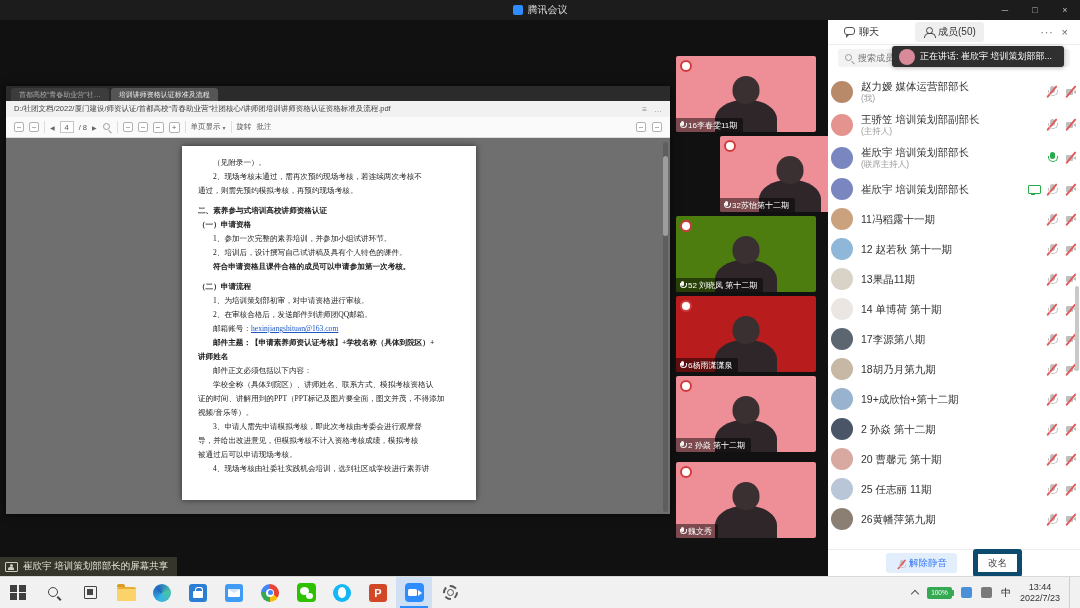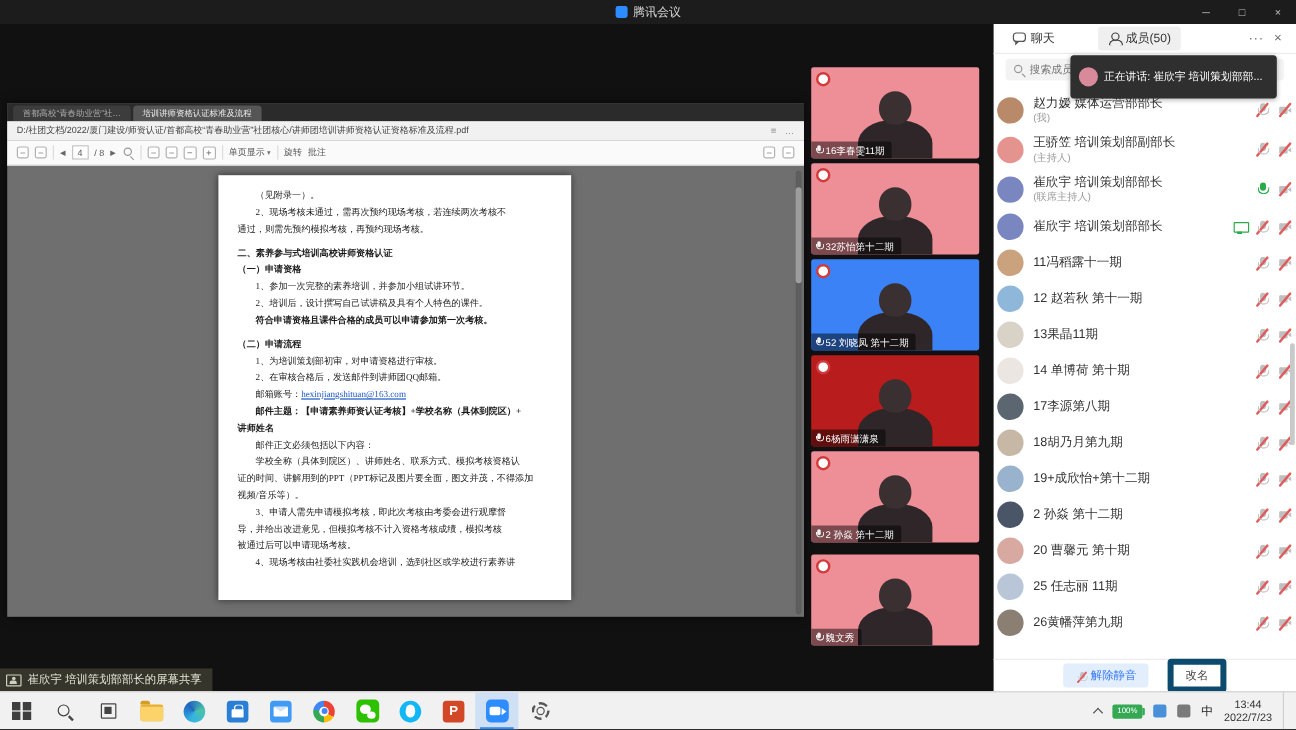--- a/index.html
+++ b/index.html
@@ -75,21 +75,21 @@
 .bub::after{content:"";position:absolute;left:2px;bottom:0;border-top:3px solid #555;border-right:3px solid transparent}
 .per{position:relative;width:11px;height:11px;flex:none}
 .per::before{content:"";position:absolute;left:3px;top:0;width:5px;height:5px;border:1.2px solid #444;border-radius:50%}
 .per::after{content:"";position:absolute;left:.5px;bottom:0;width:10px;height:4px;border:1.2px solid #444;border-bottom:none;border-radius:5px 5px 0 0}
 .p-search{height:26px;padding:4px 10px;flex:none}
 .sbox{height:18px;background:#f3f3f3;border-radius:3px;display:flex;align-items:center;padding:0 6px;gap:4px}
 .sbox input{border:0;background:transparent;font-size:9px;color:#333;outline:none;width:100%}
 .mag{position:relative;width:10px;height:10px;flex:none}
 .mag::before{content:"";position:absolute;left:1px;top:1px;width:5px;height:5px;border:1.2px solid #999;border-radius:50%}
 .mag::after{content:"";position:absolute;left:7.5px;top:7.5px;width:3.5px;height:1.2px;background:#999;transform:rotate(45deg);transform-origin:0 0}
-.toast{position:absolute;left:64px;top:26px;right:16px;height:36px;background:#2f2f2f;border-radius:3px;display:flex;align-items:center;gap:5px;padding:0 7px;z-index:20;box-shadow:0 1px 4px rgba(0,0,0,.3)}
+.toast{position:absolute;left:64px;top:26px;right:16px;height:21px;background:#2f2f2f;border-radius:3px;display:flex;align-items:center;gap:5px;padding:0 7px;z-index:20;box-shadow:0 1px 4px rgba(0,0,0,.3)}
 .toast .tav{width:16px;height:16px;border-radius:50%;flex:none}
 .toast .ttxt{color:#fff;font-size:9px;white-space:nowrap;overflow:hidden;text-overflow:ellipsis}
 .m-list{flex:1;overflow:hidden;position:relative;padding-top:4px}
 .m-row{display:flex;align-items:center;height:30px;padding:0 3px;gap:8px}
 .m-row.tall{height:33px}
 .avatar{width:22px;height:22px;border-radius:50%;flex:none;background:#ccc}
 .m-names{flex:1;display:flex;flex-direction:column;overflow:hidden;line-height:12px}
 .m-name{font-size:10.5px;color:#333;white-space:nowrap;overflow:hidden;text-overflow:ellipsis}
 .m-sub{font-size:8.5px;color:#9a9a9a}
 .m-sub:empty{display:none}
@@ -244,29 +244,29 @@
 
     <div class="video-col">
       <div class="tile" style="background-color: rgb(238, 142, 150);">
         <span class="sil"></span>
         <span class="tile-logo"></span>
         <span class="tile-label">
             <span class="tl-mic"></span>
             <span class="tl-name">16李春雯11期</span>
           </span>
       </div>
-      <div class="tile" style="background-color: rgb(238, 142, 150);">
+      <div class="tile" style="background-color: rgb(238, 142, 150); margin-left: 44px;">
         <span class="sil"></span>
         <span class="tile-logo"></span>
         <span class="tile-label">
             <span class="tl-mic"></span>
             <span class="tl-name">32苏怡第十二期</span>
           </span>
       </div>
-      <div class="tile" style="background-color: #3b82f6; padding-left: 20px;">
+      <div class="tile" style="background-color: #4d7c0f; padding-left: 20px;">
         <span class="sil"></span>
         <span class="tile-logo"></span>
         <span class="tile-label">
             <span class="tl-mic"></span>
             <span class="tl-name">52 刘晓凤 第十二期</span>
           </span>
       </div>
       <div class="tile" style="background-color: #b91c1c;">
         <span class="sil"></span>
         <span class="tile-logo"></span>

